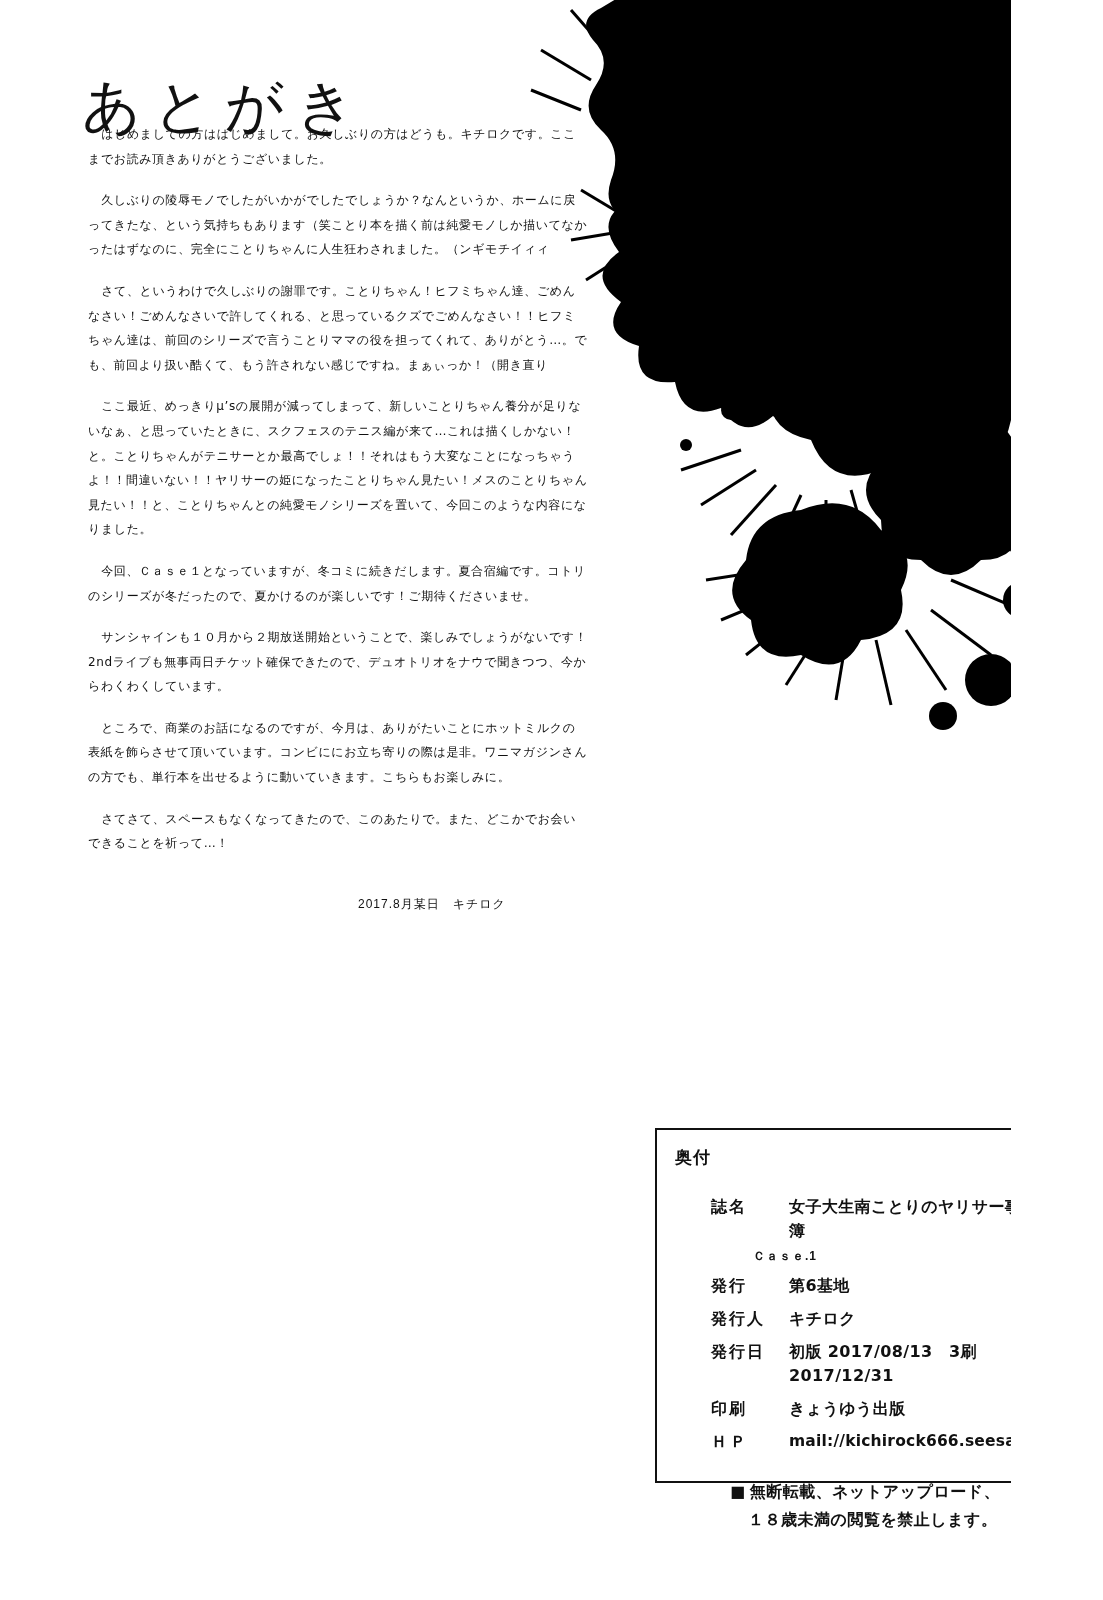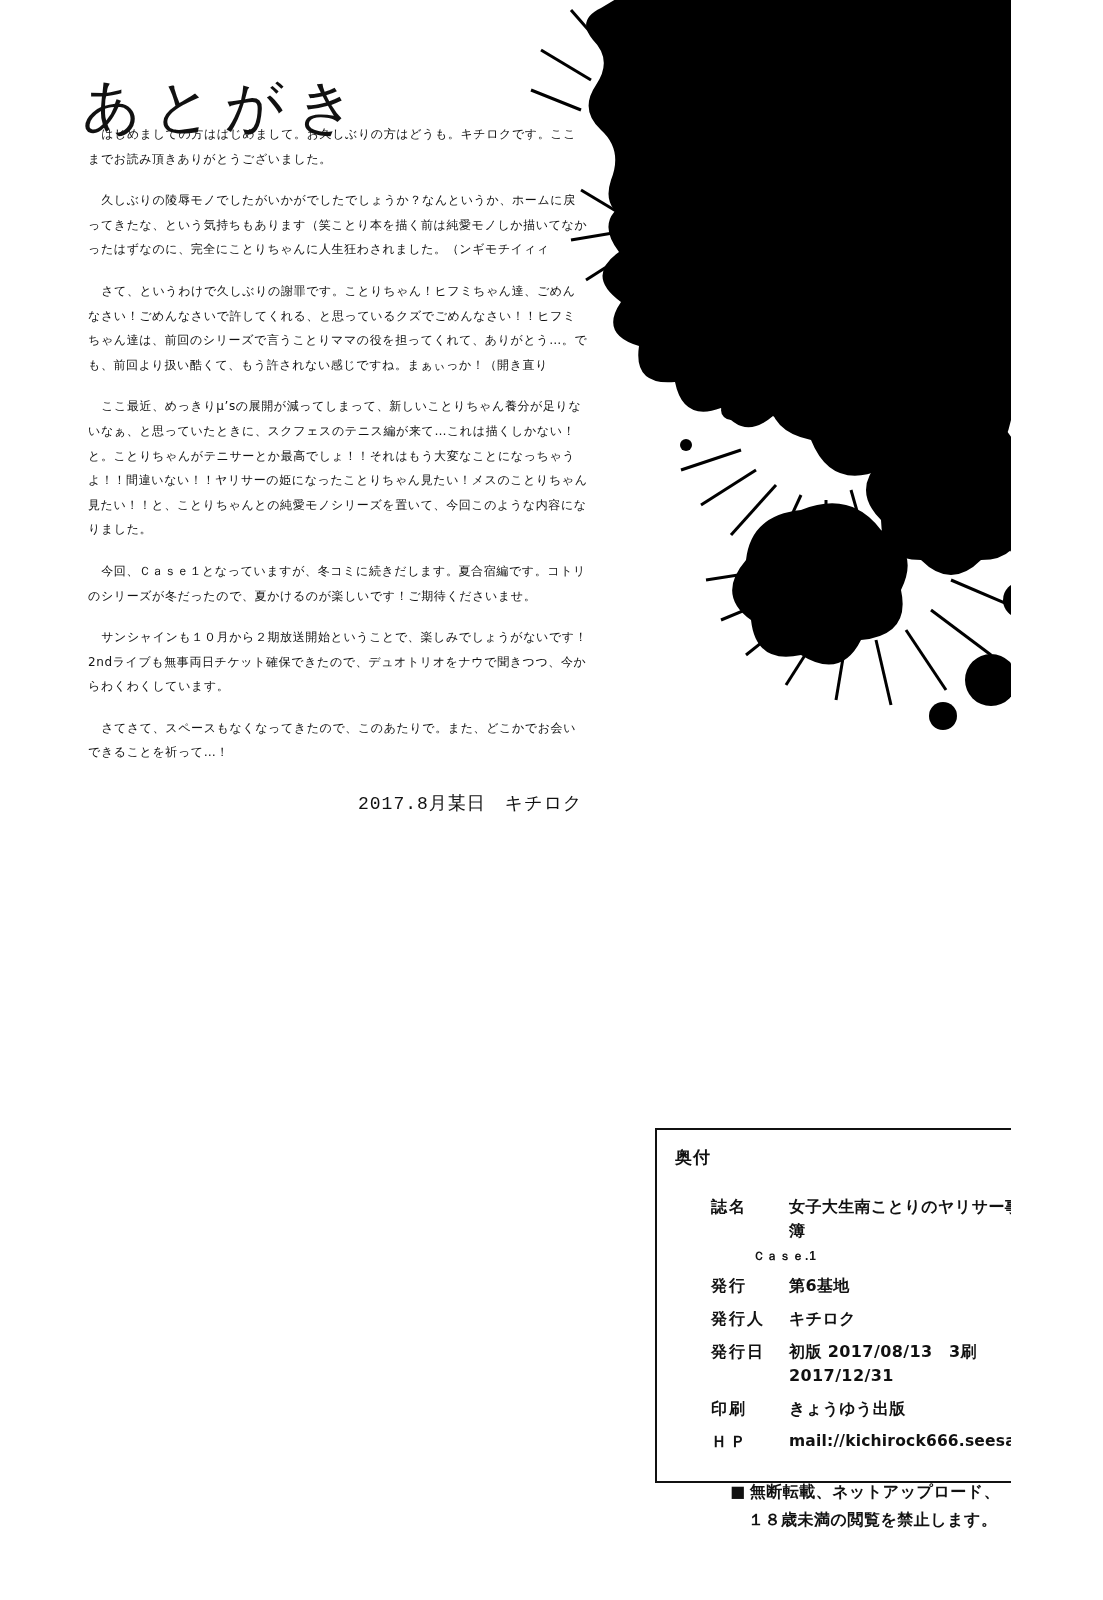--- a/index.html
+++ b/index.html
@@ -52,24 +52,24 @@
     font-family: "DejaVu Sans", sans-serif;
     font-size: 12px;
     line-height: 2.05;
     letter-spacing: 0.6px;
     text-indent: 1.1em;
     margin: 0 0 17px 0;
     color: #111;
     text-align: left;
   }
   .sign {
-    font-family: Liberation Mono, monospace;
-    font-size: 18px;
+    font-family: Liberation Sans, sans-serif;
+    font-size: 12px;
     letter-spacing: 1px;
-    margin-top: 26px;
+    margin-top: 40px;
     padding-left: 270px;
     color: #111;
   }
 
   
   .colophon {
     position: absolute;
     left: 655px;
     top: 1128px;
     width: 390px;
@@ -214,20 +214,21 @@
 
   <h1 class="title">あとがき</h1>
 
   <div class="body-col">
     <p class="para">はじめましての方ははじめまして。お久しぶりの方はどうも。キチロクです。ここまでお読み頂きありがとうございました。</p>
     <p class="para">久しぶりの陵辱モノでしたがいかがでしたでしょうか？なんというか、ホームに戻ってきたな、という気持ちもあります（笑ことり本を描く前は純愛モノしか描いてなかったはずなのに、完全にことりちゃんに人生狂わされました。（ンギモチイィィ</p>
     <p class="para">さて、というわけで久しぶりの謝罪です。ことりちゃん！ヒフミちゃん達、ごめんなさい！ごめんなさいで許してくれる、と思っているクズでごめんなさい！！ヒフミちゃん達は、前回のシリーズで言うことりママの役を担ってくれて、ありがとう…。でも、前回より扱い酷くて、もう許されない感じですね。まぁぃっか！（開き直り</p>
     <p class="para">ここ最近、めっきりμ’sの展開が減ってしまって、新しいことりちゃん養分が足りないなぁ、と思っていたときに、スクフェスのテニス編が来て…これは描くしかない！と。ことりちゃんがテニサーとか最高でしょ！！それはもう大変なことになっちゃうよ！！間違いない！！ヤリサーの姫になったことりちゃん見たい！メスのことりちゃん見たい！！と、ことりちゃんとの純愛モノシリーズを置いて、今回このような内容になりました。</p>
     <p class="para">今回、Ｃａｓｅ１となっていますが、冬コミに続きだします。夏合宿編です。コトリのシリーズが冬だったので、夏かけるのが楽しいです！ご期待くださいませ。</p>
     <p class="para">サンシャインも１０月から２期放送開始ということで、楽しみでしょうがないです！2ndライブも無事両日チケット確保できたので、デュオトリオをナウで聞きつつ、今からわくわくしています。</p>
+    <p class="para">ところで、商業のお話になるのですが、今月は、ありがたいことにホットミルクの表紙を飾らさせて頂いています。コンビににお立ち寄りの際は是非。ワニマガジンさんの方でも、単行本を出せるように動いていきます。こちらもお楽しみに。</p>
     <p class="para">さてさて、スペースもなくなってきたので、このあたりで。また、どこかでお会いできることを祈って…！</p>
     <div class="sign">2017.8月某日　キチロク</div>
   </div>
 
   <div class="colophon">
     <div class="colophon-title">奥付</div>
 
     <div class="col-row">
       <div class="col-label">誌名</div>
       <div class="col-value">女子大生南ことりのヤリサー事件簿</div>

